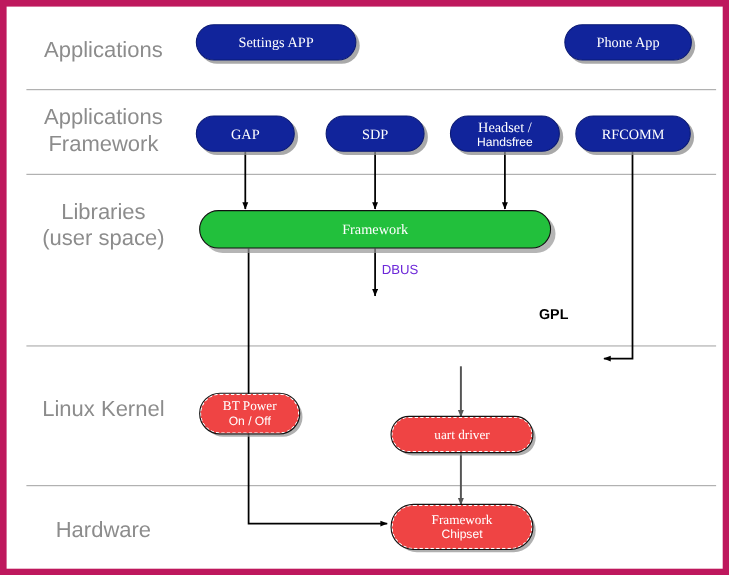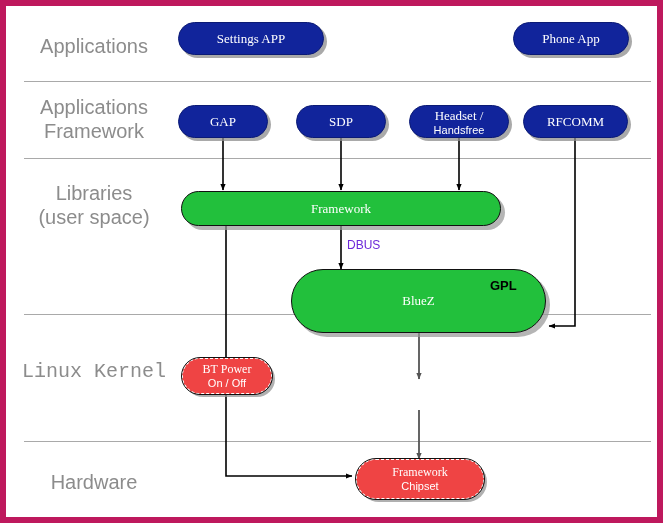--- a/index.html
+++ b/index.html
@@ -94,21 +94,21 @@
   <div class="divider" style="left:18px;top:435px;width:627px;"></div>
 
   <div class="layer-label" style="left:8px;top:28px;width:160px;">Applications</div>
 
   <div class="layer-label" style="left:8px;top:89px;width:160px;">Applications
 Framework</div>
 
   <div class="layer-label" style="left:8px;top:175px;width:160px;">Libraries
 (user space)</div>
 
-  <div class="layer-label" style="left:8px;top:354px;width:160px;font-family:Liberation Mono, monospace;">Linux Kernel</div>
+  <div class="layer-label" style="left:8px;top:354px;width:160px;">Linux Kernel</div>
 
   <div class="layer-label" style="left:8px;top:464px;width:160px;">Hardware</div>
 
   <svg class="wires" viewBox="0 0 663 523">
     <defs>
       <marker id="arrow" markerWidth="8" markerHeight="8" refX="6.2" refY="3" orient="auto" markerUnits="userSpaceOnUse">
         <path d="M0,0.3 L6.6,3 L0,5.7 z" fill="#000000"></path>
       </marker>
       <marker id="arrowg" markerWidth="8" markerHeight="8" refX="6.2" refY="3" orient="auto" markerUnits="userSpaceOnUse">
         <path d="M0,0.3 L6.6,3 L0,5.7 z" fill="#555555"></path>
@@ -154,32 +154,32 @@
   </div>
 
   <div class="node blue" style="left:517px;top:99px;width:105px;height:33px;">
     <span class="t1">RFCOMM</span>
   </div>
 
   <div class="node green" style="left:175px;top:185px;width:320px;height:35px;">
     <span class="t1">Framework</span>
   </div>
 
-  <div class="node green" style="left:285px;top:263px;width:255px;height:64px;">
-    <span class="t1">BlueZ</span>
-  </div>
 
   <div class="gpl-tag" style="left:484px;top:272px;">GPL</div>
 
   <div class="edge-label" style="left:341px;top:232px;">DBUS</div>
 
   <div class="node red" style="left:176px;top:352px;width:90px;height:36px;">
     <span class="t1">BT Power</span>
     <span class="t2">On / Off</span>
   </div>
 
+  <div class="node red" style="left:350px;top:373px;width:128px;height:32px;">
+    <span class="t1">uart driver</span>
+  </div>
 
   <div class="node red" style="left:350px;top:453px;width:128px;height:40px;">
     <span class="t1">Framework</span>
     <span class="t2">Chipset</span>
   </div>
 
 </div>
 
 </body></html>

